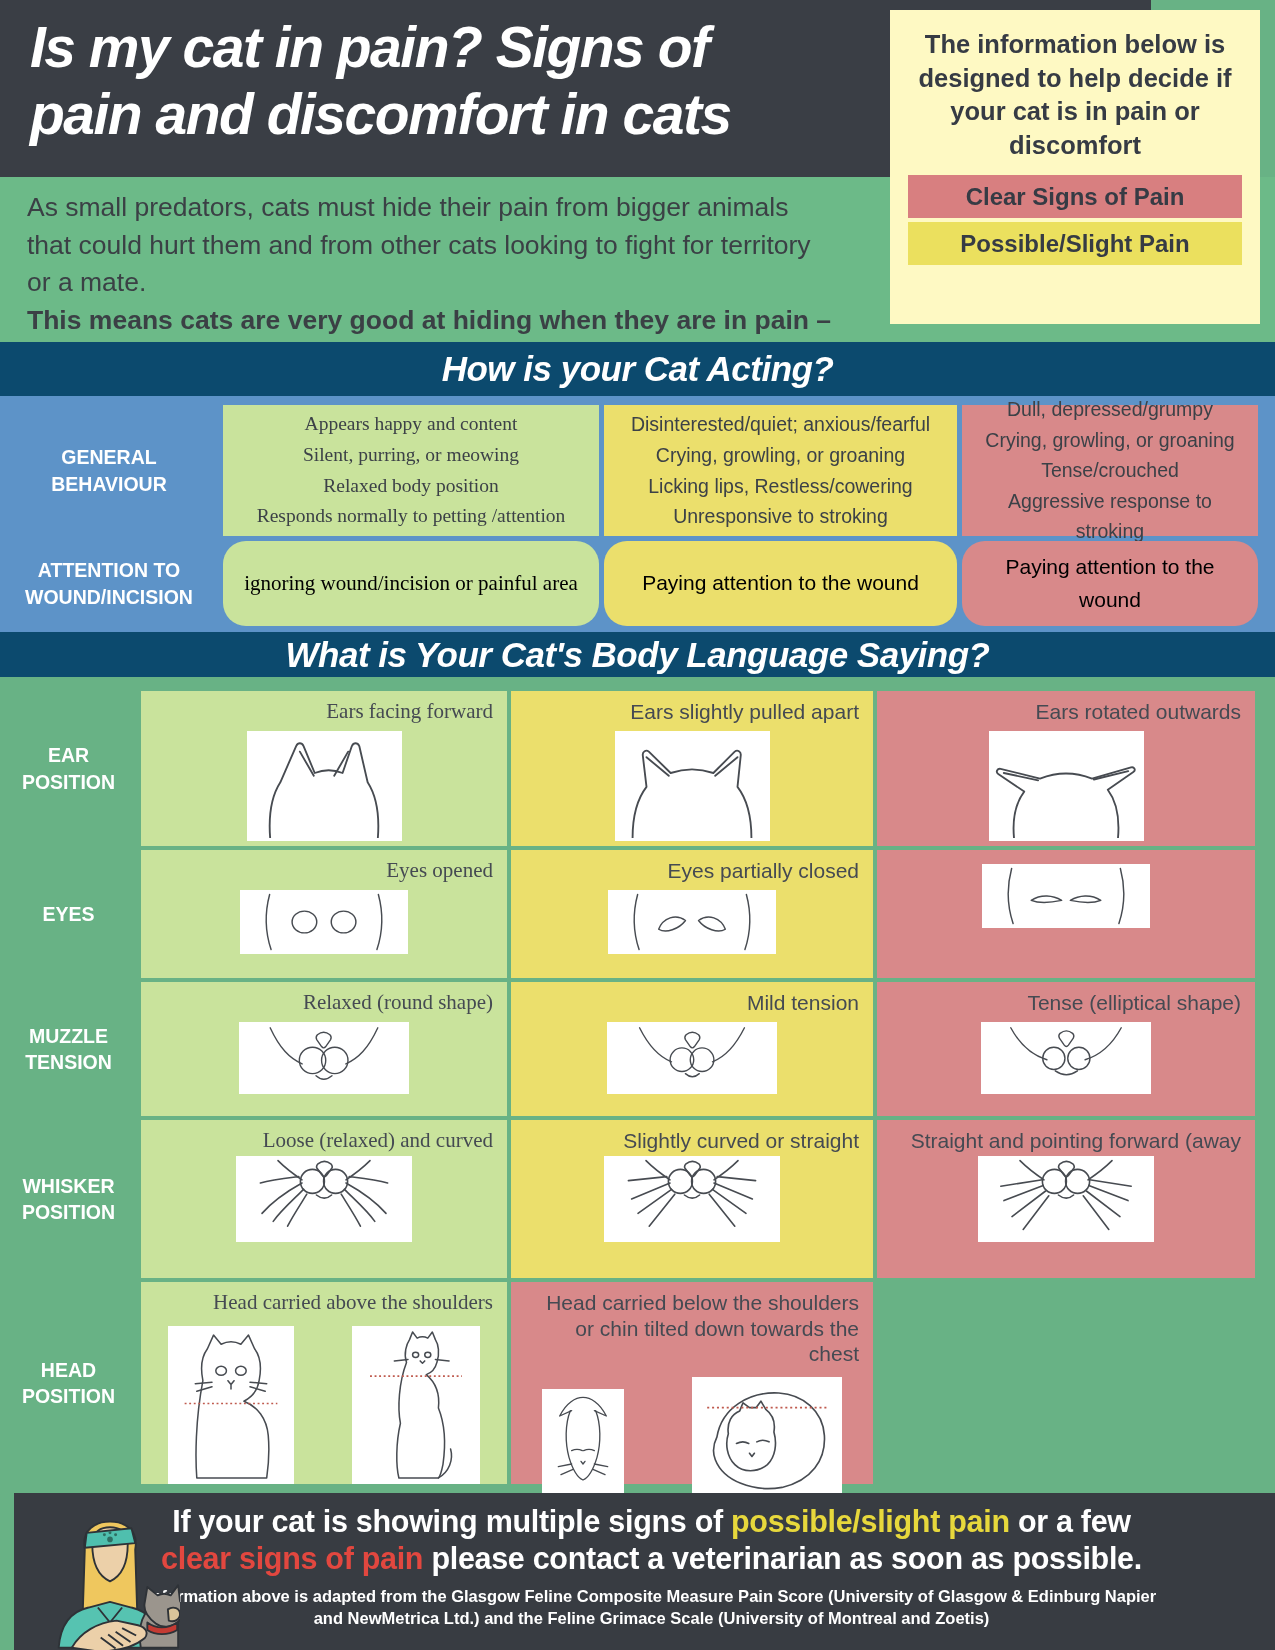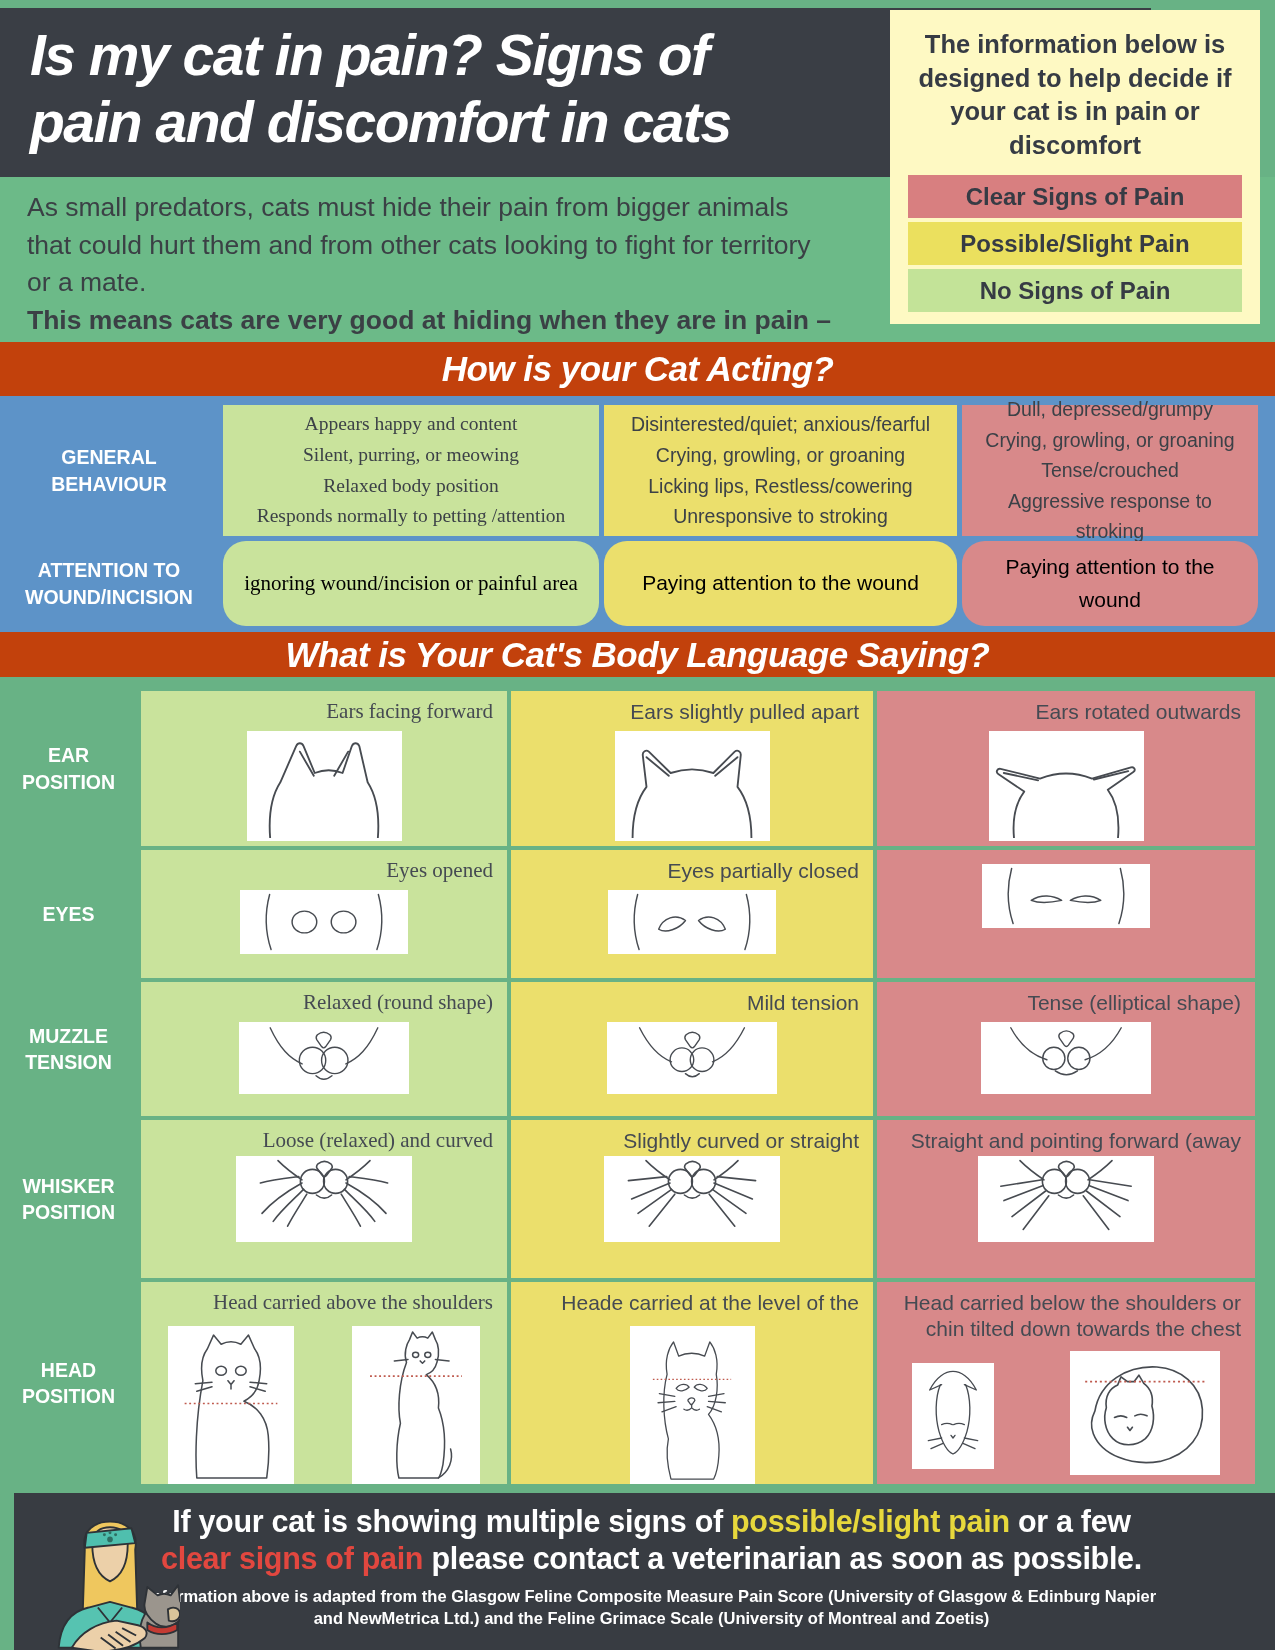--- a/index.html
+++ b/index.html
@@ -1,35 +1,35 @@
 <!DOCTYPE html>
 <html><head>
 <meta charset="utf-8">
 <style>
   html,body{margin:0;padding:0;background:#202227;}
   .page{position:relative;width:1275px;height:1650px;margin:0 auto;overflow:hidden;
         font-family:"Liberation Sans","DejaVu Sans",sans-serif;background:#68b285;}
   
-  .hero-dark{position:absolute;left:0;top:8px;width:1151px;height:177px;background:#3a3e45;}
+  .hero-dark{position:absolute;left:0;top:0;width:1151px;height:177px;background:#3a3e45;}
   .title{margin:0;padding:14px 0 0 30px;color:#fff;font-style:italic;font-weight:bold;
          font-size:57px;line-height:1.18;letter-spacing:-1.5px;}
   .title span{display:block;}
   .hero-green{position:absolute;left:0;top:177px;width:1275px;height:165px;background:#6cba88;}
   .intro{margin:0;padding:12px 0 0 27px;width:810px;font-size:26.5px;line-height:1.42;
          color:#3b4045;font-weight:500;}
   .intro .intro-bold{display:block;font-weight:bold;}
   .info-box{position:absolute;left:890px;top:10px;width:370px;height:314px;background:#fef9c3;
             box-sizing:border-box;padding:18px 18px 0 18px;}
   .info-heading{margin:0 0 12px 0;text-align:center;color:#363b44;font-weight:bold;
                 font-size:25.5px;line-height:1.32;}
   .legend-bar{height:43px;line-height:43px;text-align:center;font-weight:bold;font-size:24px;
               color:#363b44;margin-bottom:4px;}
   .lg-red{background:#d87f80;}.lg-yellow{background:#ebe05e;}.lg-green{background:#c3e398;}
   
-  .section-bar{position:absolute;left:0;width:1275px;background:#c2410c;color:#fff;
+  .section-bar{position:absolute;left:0;width:1275px;background:#0c4a6e;color:#fff;
                display:flex;align-items:center;justify-content:center;}
   .bar1{top:342px;height:54px;}
   .bar2{top:632px;height:45px;}
   .section-bar h2{margin:0;font-style:italic;font-weight:bold;font-size:35px;letter-spacing:-0.5px;}
   
   .acting-table{position:absolute;left:0;top:396px;width:1275px;height:236px;background:#5d93c8;
                 box-sizing:border-box;display:grid;padding:9px 16px 0 0;grid-gap:5px;
                 grid-template-columns:218px 376px 353px 296px;grid-template-rows:131px 85px;}
   .t-label{display:flex;align-items:center;justify-content:center;text-align:center;color:#fff;
            font-weight:bold;font-size:19.5px;line-height:1.35;white-space:pre-line;}
@@ -84,21 +84,20 @@
     <p class="intro">
       <span>As small predators, cats must hide their pain from bigger animals that could hurt them and from other cats looking to fight for territory or a mate.</span>
       <span class="intro-bold">This means cats are  very good at hiding when they are in pain – even from a trusted person!</span>
     </p>
   </div>
 
   <div class="info-box">
     <p class="info-heading">The information below is designed to help decide if your cat is in pain or discomfort</p>
     <div class="legend-bar lg-red">Clear Signs of Pain</div>
     <div class="legend-bar lg-yellow">Possible/Slight Pain</div>
-    <div class="legend-bar lg-green">No Signs of Pain</div>
   </div>
 
   <div class="section-bar bar1">
     <h2>How is your Cat Acting?</h2>
   </div>
 
   <div class="acting-table">
     <div class="t-label">GENERAL
 BEHAVIOUR</div>
     <div class="t-cell c-green">Appears happy and content
@@ -286,34 +285,20 @@
         </div>
         <div class="imgbox img-head-b">
           <svg class="draw" width="120" height="152" viewBox="0 0 125 200">
             <path d="M50 44 C46 32 50 20 54 14 L58 4 L64 12 C68 10 74 10 78 12 L84 4 L88 14 C92 20 94 32 90 44 C88 52 82 58 76 60 C88 70 94 86 92 104 C100 124 102 150 98 178 C96 188 94 194 92 196 L40 196 C36 180 36 150 42 124 C38 104 40 70 50 44"></path>
             <path d="M92 196 C106 188 112 172 108 158"></path>
             <ellipse cx="62" cy="34" rx="4" ry="3.5"></ellipse>
               <ellipse cx="78" cy="34" rx="4" ry="3.5"></ellipse>
             <path d="M68 42 l3 3 3 -3"></path>
             <path d="M52 40 L34 42 M88 40 L106 42"></path>
             <line class="dot" x1="2" y1="62" x2="123" y2="62"></line>
-          </svg>
-        </div>
-      </div>
-    </div>
-    <div class="b-cell c-yellow">
-      <div class="b-cap">Heade carried at the level of the</div>
-      <div class="head-imgs">
-        <div class="imgbox img-head-c">
-          <svg class="draw" width="118" height="152" viewBox="0 0 125 235">
-            <path d="M24 70 C20 48 26 30 34 20 L42 42 C54 36 70 36 82 42 L90 20 C98 30 104 48 100 70 C104 92 100 118 88 132 C100 148 106 170 104 196 C103 212 100 224 96 232 L30 232 C24 210 22 190 26 170 C18 140 16 100 24 70"></path>
-            <path d="M38 92 C44 84 54 84 58 90 C52 96 42 98 38 92 Z M86 92 C80 84 70 84 66 90 C72 96 82 98 86 92 Z"></path>
-            <path d="M58 108 q4 -3 8 0 q2 2 0 4 l-3 4 q-1.5 2 -3 0 l-3 -4 q-2 -2 1 -4 z M62 116 v6 M62 122 q-6 6 -12 2 M62 122 q6 6 12 2"></path>
-            <path d="M36 104 L12 100 M36 112 L10 114 M38 120 L16 128 M88 104 L112 100 M88 112 L114 114 M86 120 L108 128"></path>
-            <line class="dot" x1="2" y1="78" x2="123" y2="78"></line>
           </svg>
         </div>
       </div>
     </div>
     <div class="b-cell c-red">
       <div class="b-cap">Head carried below the shoulders or chin tilted down towards the chest</div>
       <div class="head-imgs">
         <div class="imgbox img-head-d">
           <svg class="draw" width="76" height="100" viewBox="0 0 82 150">
             <path d="M6 36 C16 16 30 8 41 8 C52 8 66 16 76 36 L58 28 M24 28 L6 36"></path>

